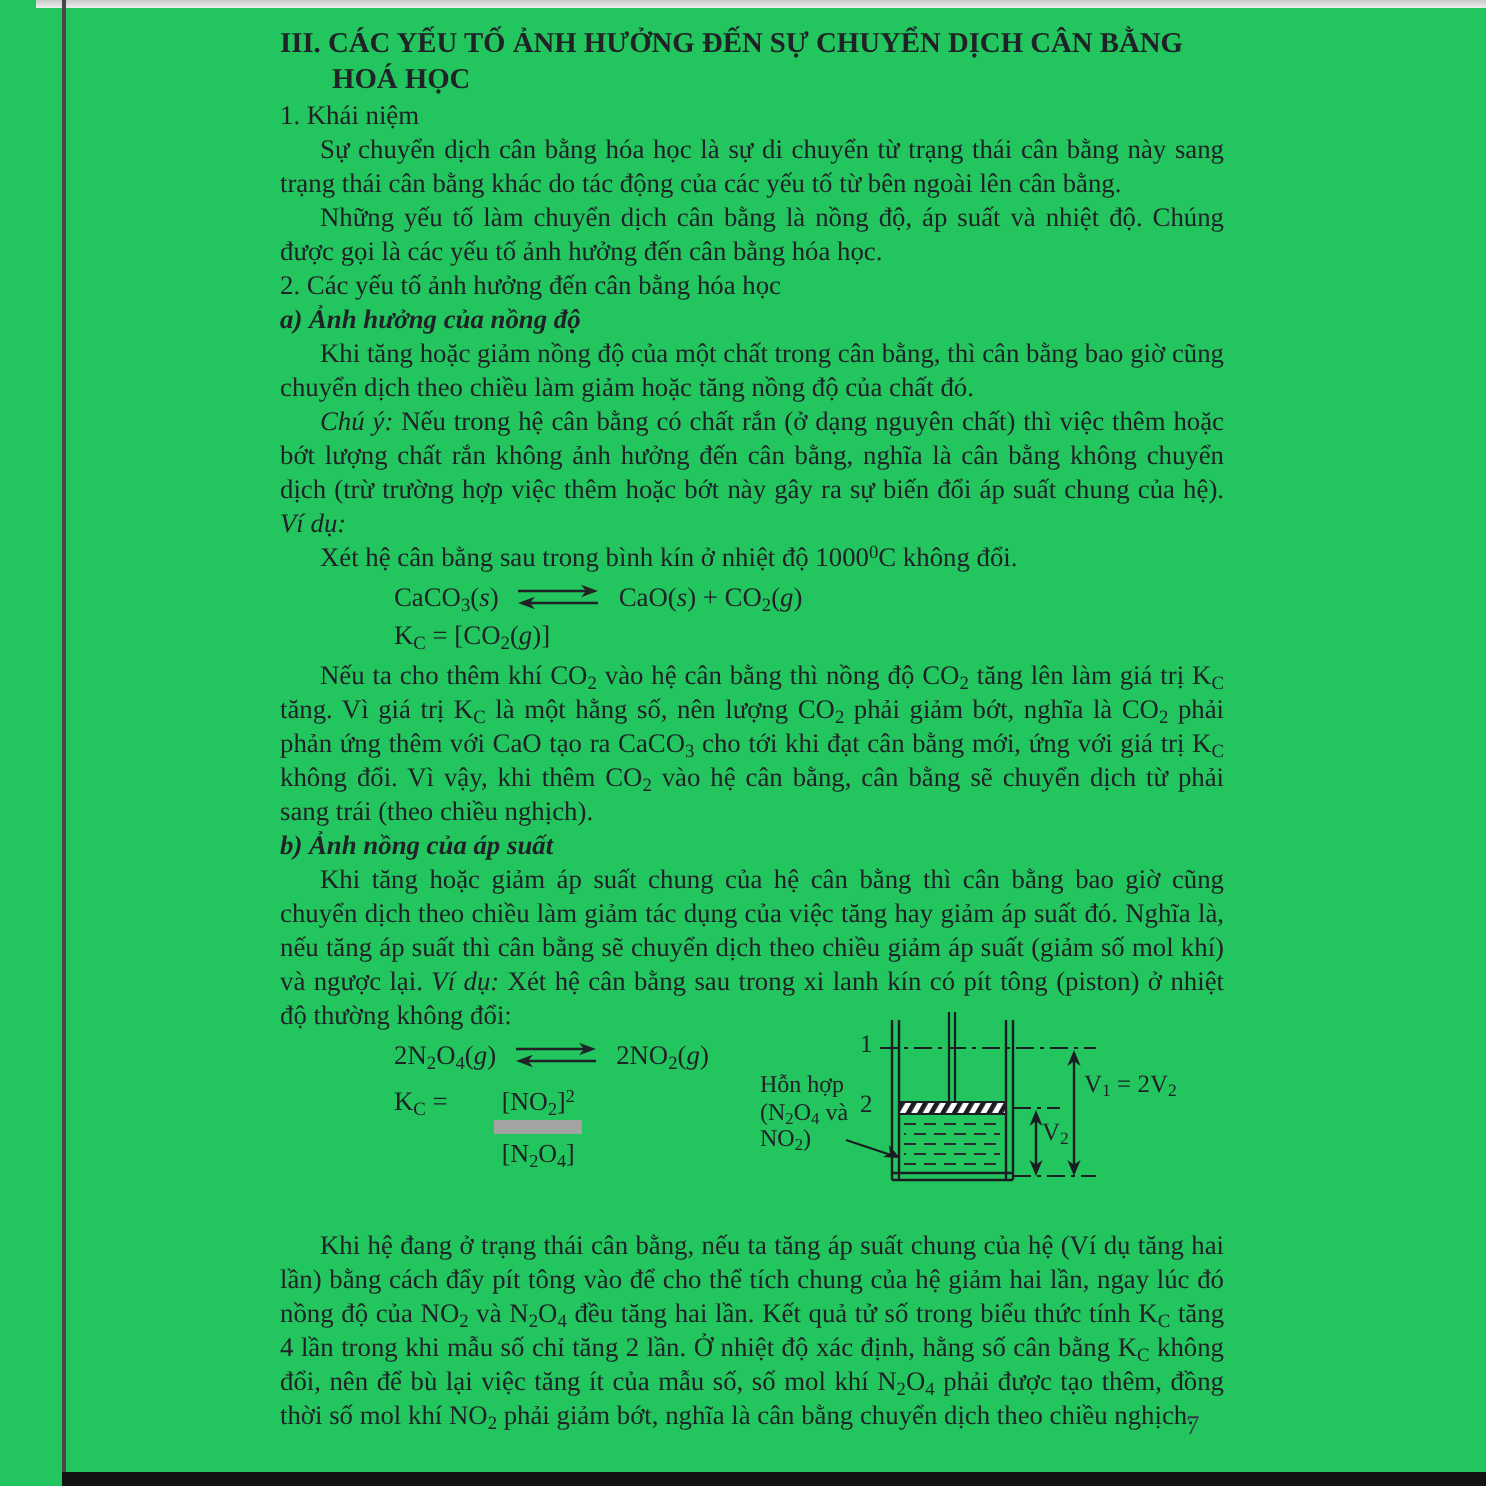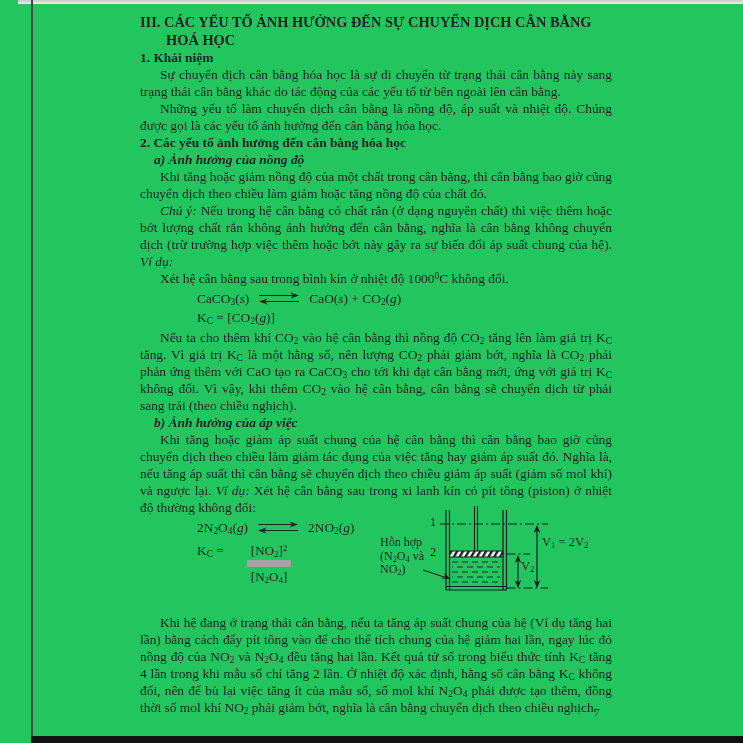--- a/index.html
+++ b/index.html
@@ -22,22 +22,22 @@
   .edge-bottom{
     position:absolute;left:31px;bottom:0;width:712px;height:7px;
     background:#121212;
   }
   .content{
     position:absolute;left:140px;top:14px;width:472px;
     font-size:13.4px;line-height:17px;text-align:justify;
   }
   .title{font-weight:bold;font-size:14.4px;line-height:17.5px;text-align:left;}
   .title .l2{padding-left:26px;}
-  .h-num{font-weight:bold;}
-  .h-sub{font-weight:bold;font-style:italic;margin-left:14px;}
+  .h-num{font-weight:normal;}
+  .h-sub{font-weight:bold;font-style:italic;}
   p{margin:0;text-indent:20px;}
   sub{font-size:0.7em;vertical-align:-0.25em;line-height:0;}
   sup{font-size:0.7em;vertical-align:0.45em;line-height:0;}
   .eq-block{margin:2px 0 2px 57px;text-align:left;}
   .eq-row{display:flex;align-items:center;gap:9px;height:18px;}
   .eq-kc{margin-top:2px;height:18px;}
   .eq2-wrap{display:flex;align-items:flex-start;margin-left:57px;margin-top:2px;height:96px;text-align:left;}
   .eq2-col{width:196px;}
   .frac-row{display:flex;align-items:flex-start;gap:23px;margin-top:6px;}
   .frac{display:inline-flex;flex-direction:column;text-align:center;font-size:13px;}
@@ -87,21 +87,21 @@
           <line x1="41" y1="9.5" x2="4" y2="9.5" stroke="#212227" stroke-width="1.2"></line>
           <polygon points="1,9.5 9.5,6.4 7,9.5 9.5,12.6" fill="#212227"></polygon>
         </svg>
         <span>CaO(<i>s</i>)  +  CO<sub>2</sub>(<i>g</i>)</span>
       </div>
       <div class="eq-kc">K<sub>C</sub> = [CO<sub>2</sub>(<i>g</i>)]</div>
     </div>
 
     <p>Nếu ta cho thêm khí CO<sub>2</sub> vào hệ cân bằng thì nồng độ CO<sub>2</sub> tăng lên làm giá trị K<sub>C</sub> tăng. Vì giá trị K<sub>C</sub> là một hằng số, nên lượng CO<sub>2</sub> phải giảm bớt, nghĩa là CO<sub>2</sub> phải phản ứng thêm với CaO tạo ra CaCO<sub>3</sub> cho tới khi đạt cân bằng mới, ứng với giá trị K<sub>C</sub> không đổi. Vì vậy, khi thêm CO<sub>2</sub> vào hệ cân bằng, cân bằng sẽ chuyển dịch từ phải sang trái (theo chiều nghịch).</p>
 
-    <div class="h-sub">b) Ảnh hưởng của áp việc</div>
+    <div class="h-sub">b) Ảnh nồng của áp suất</div>
     <p>Khi tăng hoặc giảm áp suất chung của hệ cân bằng thì cân bằng bao giờ cũng chuyển dịch theo chiều làm giảm tác dụng của việc tăng hay giảm áp suất đó. Nghĩa là, nếu tăng áp suất thì cân bằng sẽ chuyển dịch theo chiều giảm áp suất (giảm số mol khí) và ngược lại. <i>Ví dụ:</i> Xét hệ cân bằng sau trong xi lanh kín có pít tông (piston) ở nhiệt độ thường không đổi:</p>
 
     <div class="eq2-wrap">
       <div class="eq2-col">
         <div class="eq-row">
           <span>2N<sub>2</sub>O<sub>4</sub>(<i>g</i>)</span>
           <svg class="arrow-eq" width="42" height="13" viewBox="0 0 42 13">
             <line x1="1" y1="3.5" x2="38" y2="3.5" stroke="#212227" stroke-width="1.2"></line>
             <polygon points="41,3.5 32.5,0.4 35,3.5 32.5,6.6" fill="#212227"></polygon>
             <line x1="41" y1="9.5" x2="4" y2="9.5" stroke="#212227" stroke-width="1.2"></line>

